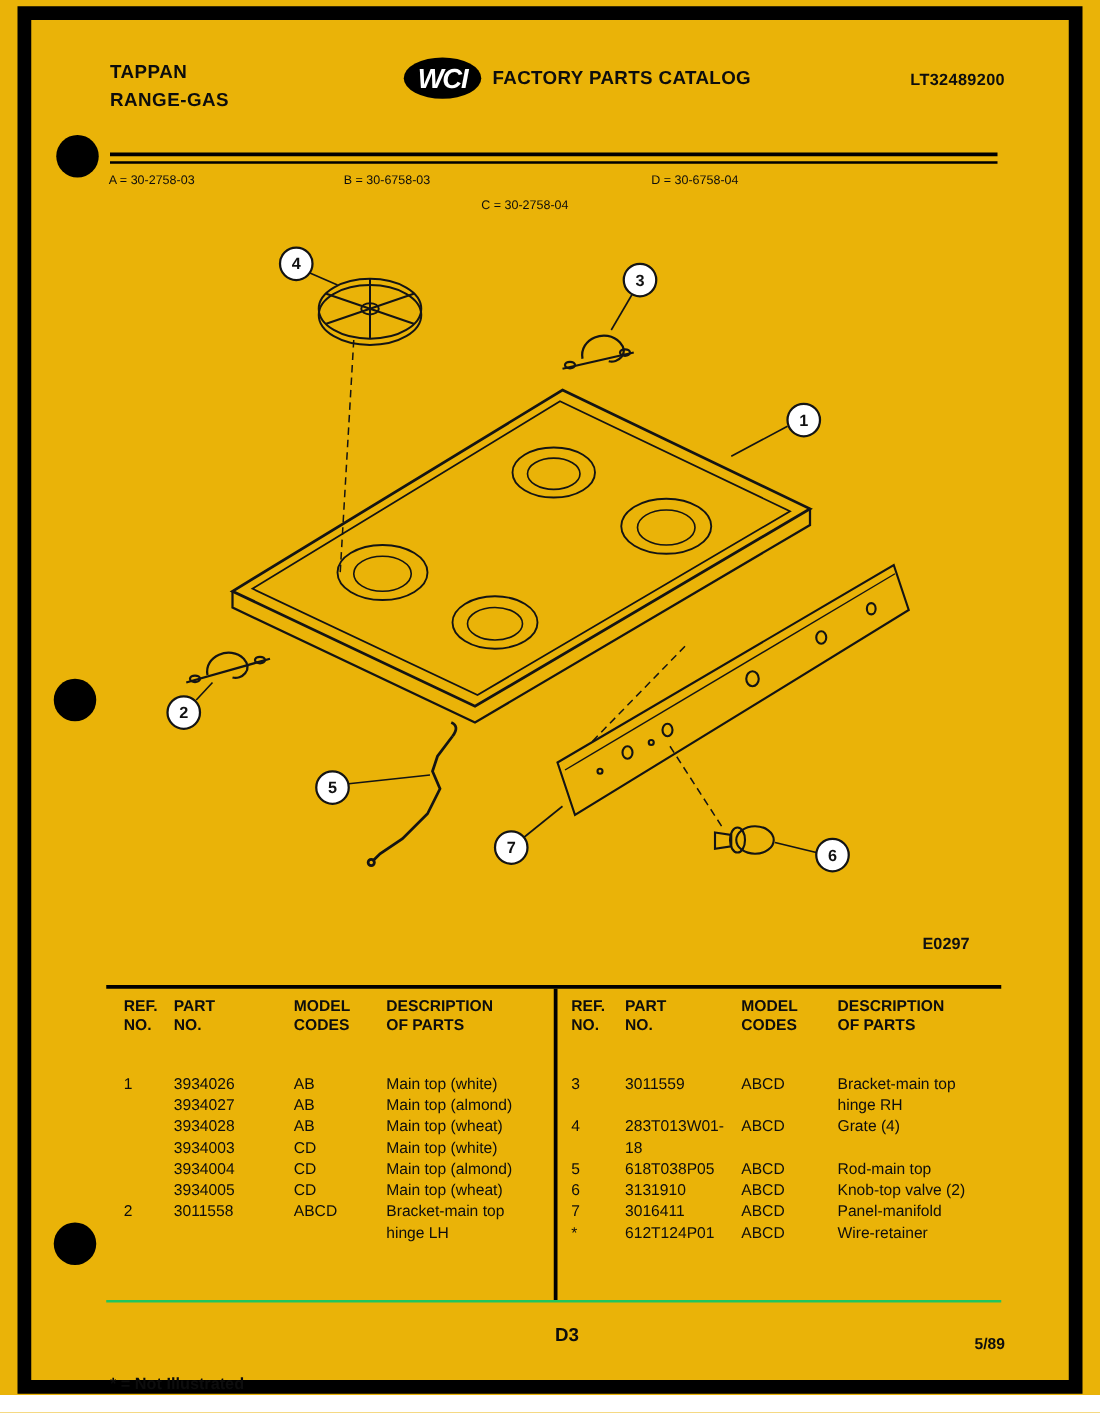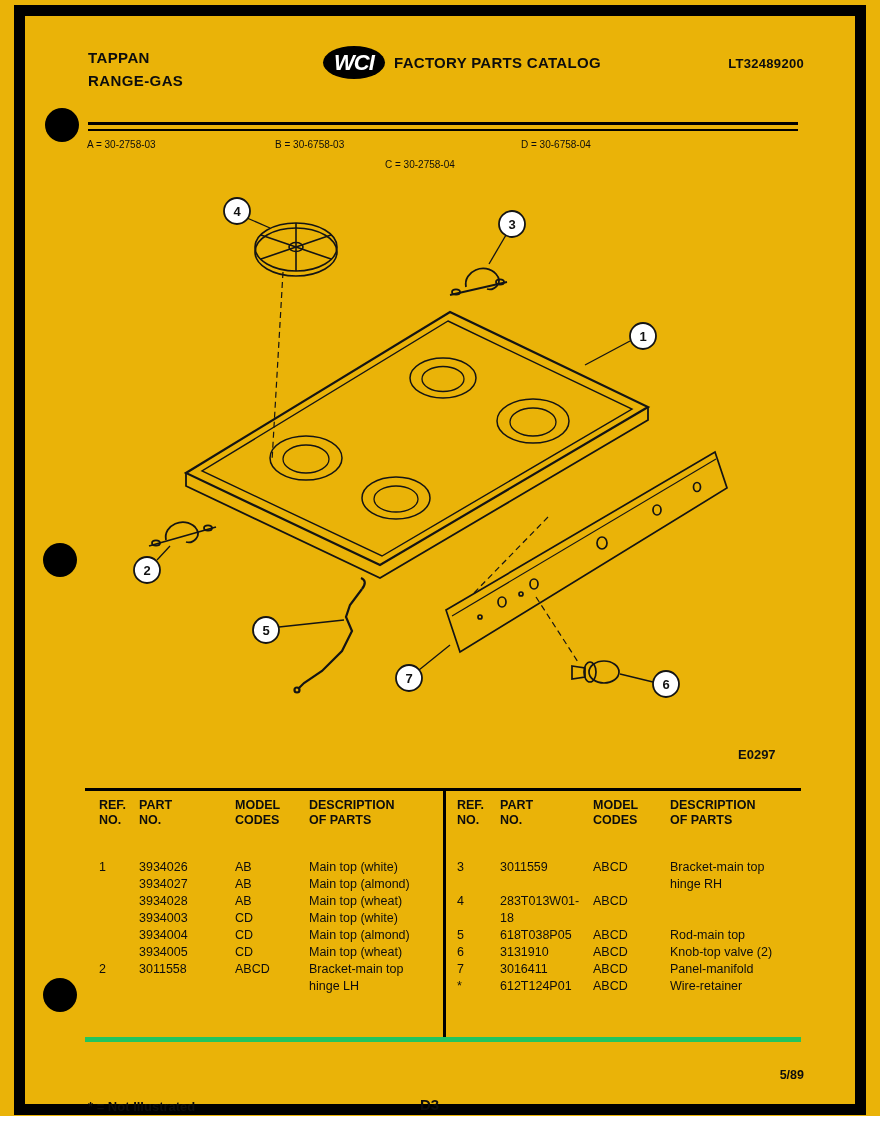--- a/index.html
+++ b/index.html
@@ -35,33 +35,33 @@
   .mc-a { left:0; } .mc-b { left:156px;margin-left:32px; } .mc-c { left:298px;margin-top:20px; } .mc-d { left:434px; }
 
   .diagram-svg { position:absolute; left:0; top:165px; width:880px; height:620px; }
   .ln { fill:none; stroke:#141414; }
   .callout-circle { fill:#fff; stroke:#141414; stroke-width:1.8; }
   .callout-num { font:bold 13px "Liberation Sans", sans-serif; fill:#111; text-anchor:middle; }
   .diagram-code { font:bold 13px "Liberation Sans", sans-serif; fill:#111; }
 
   .parts-table {
     position:absolute; left:85px; top:788px; width:716px; height:254px;
-    border-top:3px solid #000; border-bottom:5px solid #22c55e; display:flex;
+    border-top:3px solid #000; border-bottom:2px solid #22c55e; display:flex;
   }
   .table-half { width:358px; padding:7px 0 0 14px; }
   .table-half.right { border-left:3px solid #000; padding-left:11px; }
   .thead, .trow { display:grid; }
   .left  .thead, .left  .trow { grid-template-columns:40px 96px 74px auto; }
   .right .thead, .right .trow { grid-template-columns:43px 93px 77px auto; }
   .thead { font-weight:bold; font-size:12.5px; line-height:15px; }
   .thead span, .trow span { white-space:pre-line; }
   .tbody { margin-top:31px; font-size:12.5px; line-height:17px; }
 
   .footer-note { position:absolute; left:88px; top:1099px; font-weight:bold; font-size:13px; }
-  .page-number { position:absolute; left:420px; top:1060px; font-weight:bold; font-size:15px;margin-top:36px; }
+  .page-number { position:absolute; left:444px; top:1060px; font-weight:bold; font-size:15px; }
   .date-code { position:absolute; right:76px; top:1068px; font-weight:bold; font-size:12.5px; }
 </style>
 </head>
 <body>
 
 <div class="page">
   <div class="frame"></div>
   <div class="hole hole-1"></div>
   <div class="hole hole-2"></div>
   <div class="hole hole-3"></div>
@@ -274,20 +274,21 @@
           <span>3</span>
           <span>3011559</span>
           <span>ABCD</span>
           <span>Bracket-main top
 hinge RH</span>
         </div>
         <div class="trow">
           <span>4</span>
           <span>283T013W01-18</span>
           <span>ABCD</span>
+          <span>Grate (4)</span>
         </div>
         <div class="trow">
           <span>5</span>
           <span>618T038P05</span>
           <span>ABCD</span>
           <span>Rod-main top</span>
         </div>
         <div class="trow">
           <span>6</span>
           <span>3131910</span>

